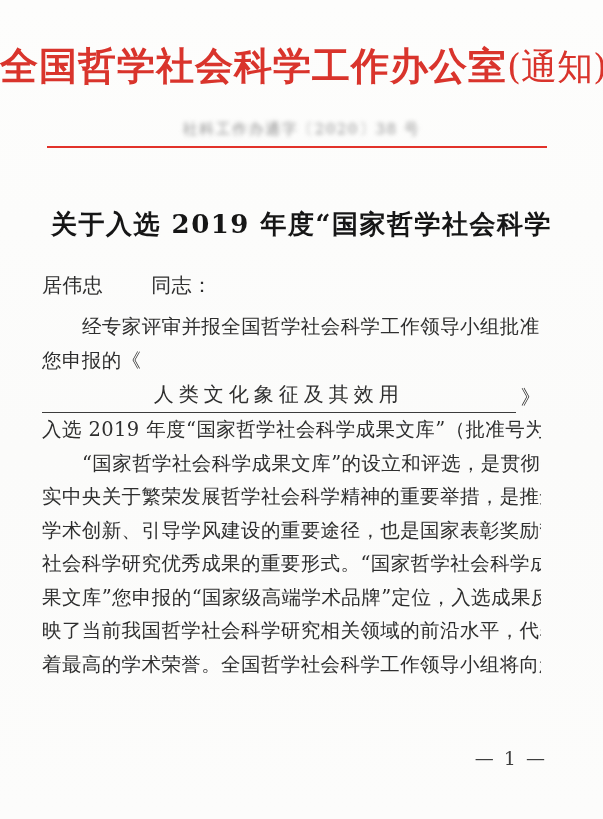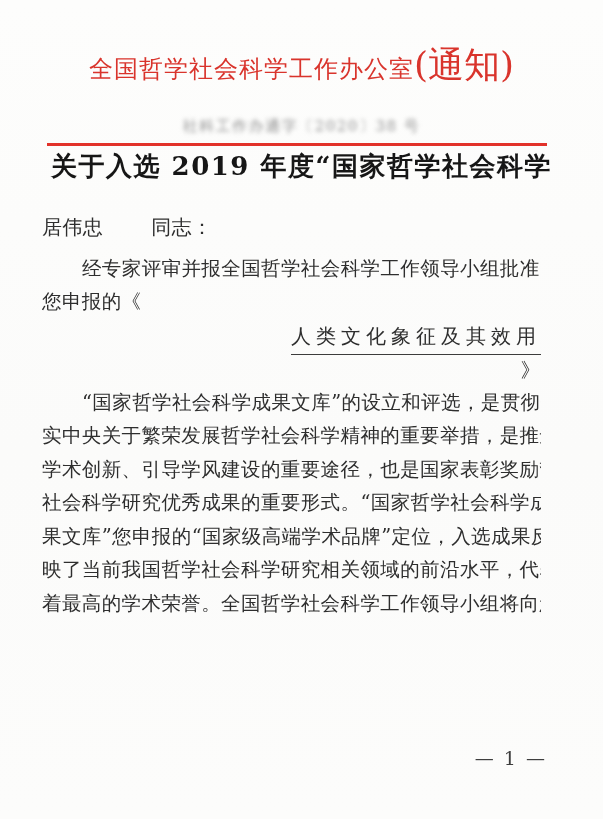--- a/index.html
+++ b/index.html
@@ -17,22 +17,22 @@
   }
   
   .letterhead {
     margin-top: 44px;
     text-align: center;
     color: #d9342c;
     white-space: nowrap;
     line-height: 1.15;
   }
   .letterhead .office {
-    font-size: 24px;
-    font-weight: normal;
+    font-size: 38px;
+    font-weight: bold;
     letter-spacing: 1px;
   }
   .letterhead .suffix {
     font-size: 36px;
     font-weight: 500;
     letter-spacing: 0px;
   }
   .doc-number {
     margin-top: 32px;
     text-align: center;
@@ -42,20 +42,21 @@
     filter: blur(2.3px);
     user-select: none;
   }
   .red-divider {
     margin: 7px 56px 0 47px;
     height: 2.5px;
     background: #e2322a;
   }
   
   .main-title {
+    margin-top: 56px;
     text-align: center;
     font-size: 26px;
     font-weight: bold;
     color: #161616;
     line-height: 41px;
     letter-spacing: 1.5px;
   }
   
   .content {
     padding: 0 62px 0 42px;
@@ -80,21 +81,20 @@
     text-align: right;
     text-align-last: left;
   }
   .first-para { margin-top: 11px; }
   
   .book-title-row {
     display: flex;
     align-items: flex-end;
     line-height: 30px;
     margin-top: 2px;
-    flex-direction: column;
   }
   .book-title-blank {
     flex: 1;
     border-bottom: 1.8px solid #3c3c3c;
     text-align: center;
     font-size: 20px;
     letter-spacing: 5px;
     padding-bottom: 3px;
   }
   .closing-bracket {
@@ -152,20 +152,21 @@
     </div>
 
     <div class="body-line indent first-para">经专家评审并报全国哲学社会科学工作领导小组批准，</div>
     <div class="body-line plain">您申报的《</div>
 
     <div class="book-title-row">
       <div class="book-title-blank">人类文化象征及其效用</div>
       <div class="closing-bracket">》</div>
     </div>
 
+    <div class="body-line">入选 2019 年度“国家哲学社会科学成果文库”（批准号为</div>
 
 
     <div class="body-line indent">“国家哲学社会科学成果文库”的设立和评选，是贯彻落</div>
     <div class="body-line">实中央关于繁荣发展哲学社会科学精神的重要举措，是推进</div>
     <div class="body-line">学术创新、引导学风建设的重要途径，也是国家表彰奖励哲学</div>
     <div class="body-line">社会科学研究优秀成果的重要形式。“国家哲学社会科学成</div>
     <div class="body-line">果文库”您申报的“国家级高端学术品牌”定位，入选成果反</div>
     <div class="body-line">映了当前我国哲学社会科学研究相关领域的前沿水平，代表</div>
     <div class="body-line">着最高的学术荣誉。全国哲学社会科学工作领导小组将向您</div>
 

